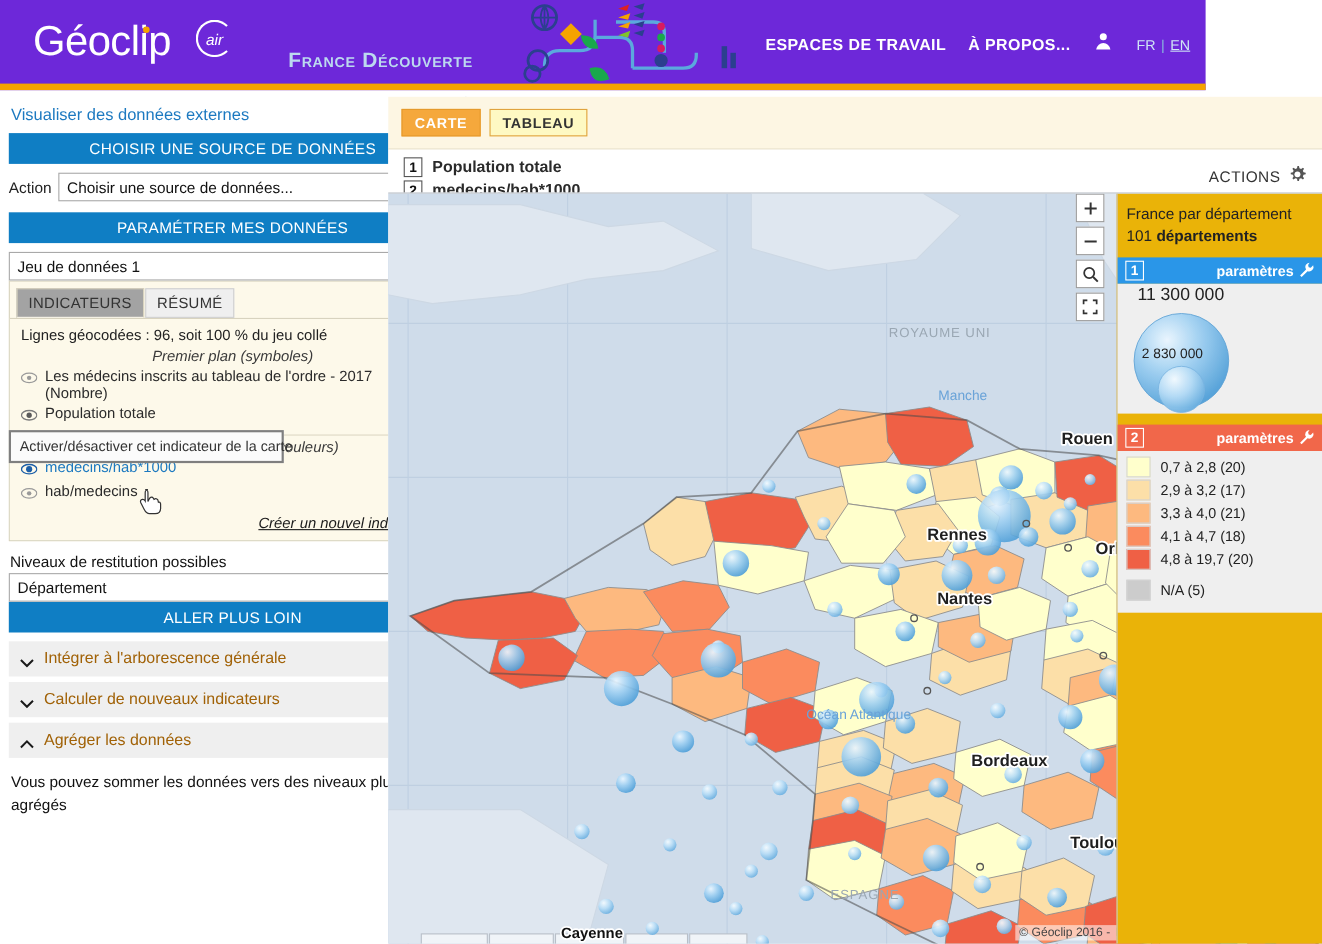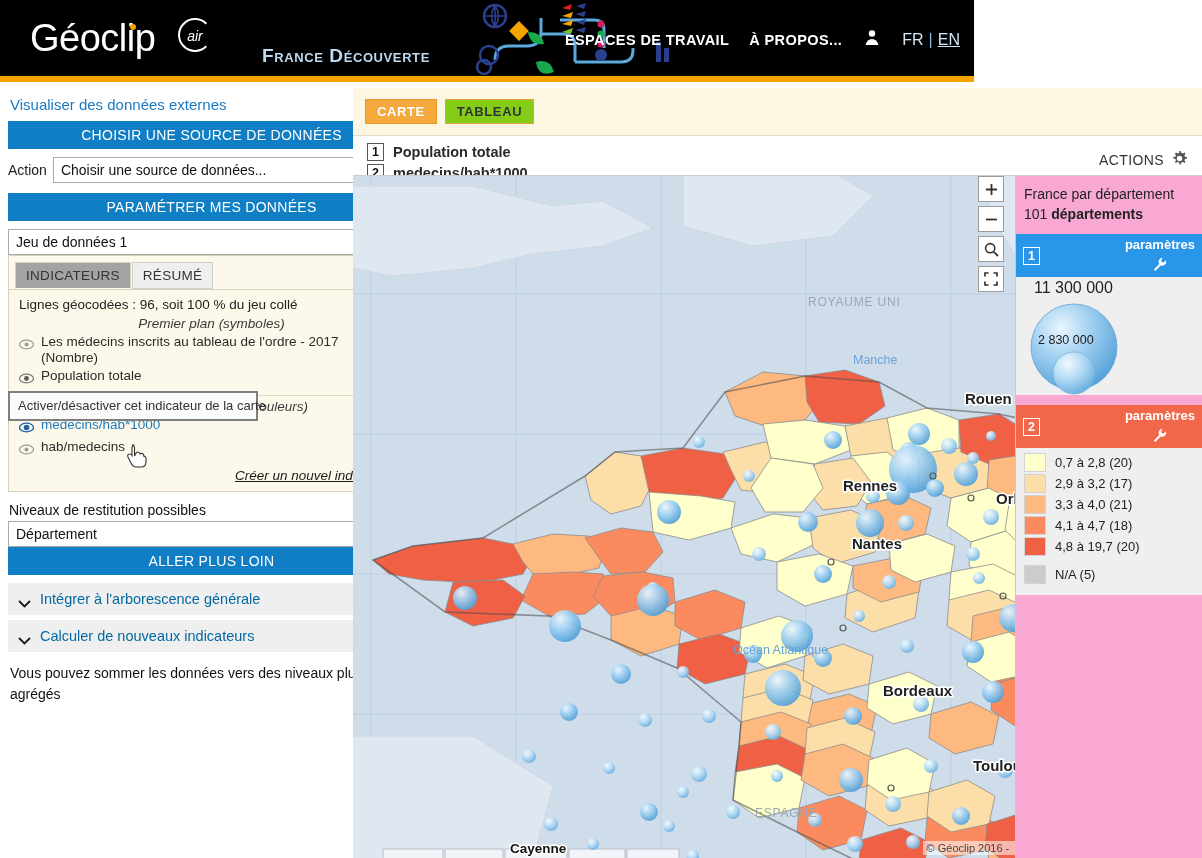--- a/index.html
+++ b/index.html
@@ -6,22 +6,22 @@
   * { box-sizing: border-box; margin: 0; padding: 0; }
   html, body {
     width: 1202px; height: 858px;
     font-family: "Liberation Sans", sans-serif;
     background: #ffffff; overflow: hidden;
   }
   .app { position: relative; width: 1202px; height: 858px; background:#fff; }
 
   
   .header {
-    position: absolute; left:0; top:0; width:974px; height:82px;
-    background:#000000; overflow:hidden;
+    position: absolute; left:0; top:0; width:1096px; height:82px;
+    background:#6d28d9; overflow:hidden;
   }
   .header-accent {
     position:absolute; left:0; bottom:0; width:1202px; height:6px; background:#f5a300;
   }
   .logo { position:absolute; left:30px; top:16px; color:#fff; }
   .logo-word {
     font-size:38px; font-weight:400; letter-spacing:-0.5px; line-height:44px;
     font-family:"Liberation Sans", sans-serif;
   }
   .logo-air {
@@ -41,21 +41,21 @@
   }
   .header-art { position:absolute; left:440px; top:0px; width:230px; height:76px; }
   .header-nav {
     position:absolute; right:14px; top:28px;
     display:flex; align-items:center; gap:20px; color:#fff;
   }
   .nav-link {
     font-size:14.5px; font-weight:bold; letter-spacing:0.4px; color:#fff;
     text-decoration:none; cursor:pointer; white-space:nowrap;
   }
-  .lang { font-size:16px; color:#cfe4f5; display:flex; gap:5px; align-items:center; }
+  .lang { font-size:13px; color:#cfe4f5; display:flex; gap:5px; align-items:center; }
   .lang .sep { color:#8ab9de; }
   .lang a { color:#cfe4f5; text-decoration:none; cursor:pointer; }
   .lang a.active { text-decoration:underline; }
 
   
   .sidebar {
     position:absolute; left:0; top:88px; width:424px; height:770px;
     background:#fff; border-right:1px solid #9fb8cc; padding:0 8px;
   }
   .sidebar-title {
@@ -107,21 +107,21 @@
   .pencil, .xbtn { cursor:pointer; }
   .xbtn { font-size:15px; color:#222; line-height:14px; }
   .create-link {
     text-align:right; font-size:13.5px; font-style:italic; color:#1a1a1a;
     text-decoration:underline; margin-top:8px; cursor:pointer;
   }
   .divider-line { border-top:1px solid #ded8c4; margin:6px 0 2px 0; }
 
   .field-label { font-size:14px; color:#111; margin:2px 0 3px 1px; }
   .accordion {
-    background:#efefef; font-size:14.5px; color:#0369a1; padding:8px 10px;
+    background:#efefef; font-size:14.5px; color:#a16207; padding:8px 10px;
     margin-bottom:5px; display:flex; align-items:center; gap:9px; cursor:pointer;
   }
   .chev { width:13px; height:9px; flex:none; }
   .agg-text { font-size:14px; color:#111; line-height:21px; padding:6px 2px; }
 
   
   .tooltip {
     position:absolute; left:8px; top:391px; width:250px; height:30px;
     background:#fbfbfb; border:2px solid #7f7f7f;
     font-size:13px; color:#333; line-height:26px; padding:0 8px;
@@ -133,21 +133,21 @@
   
   .main { position:absolute; left:353px; top:88px; width:849px; height:770px; background:#fff; }
   .maptabs {
     height:48px; background:#fdf6e3; border-bottom:1px solid #e3dcc6;
     display:flex; align-items:center; gap:8px; padding:0 12px;
   }
   .mtab {
     font-size:13px; font-weight:bold; letter-spacing:0.6px; padding:4px 11px; cursor:pointer;
   }
   .mtab.sel { background:#f5a83c; color:#fff; border:1px solid #e59a2c; }
-  .mtab.unsel { background:#84cc16; color:#333; border:1px solid #e0a33f; }
+  .mtab.unsel { background:#fef9c3; color:#333; border:1px solid #e0a33f; }
   .indbar { position:relative; height:56px; background:#fff; padding:7px 0 0 14px; }
   .indline { display:flex; align-items:center; gap:9px; margin-bottom:3px; }
   .numbox {
     width:17px; height:18px; border:1px solid #555; color:#111;
     font-size:12.5px; text-align:center; line-height:16px; flex:none; font-weight:bold;
   }
   .indtext { font-size:14.5px; font-weight:bold; color:#2a2a2a; }
   .actions {
     position:absolute; right:14px; top:14px; display:flex; align-items:center; gap:7px;
     font-size:14px; color:#333; letter-spacing:0.4px; cursor:pointer;
@@ -171,35 +171,35 @@
     position:absolute; right:4px; bottom:3px; font-size:11px; color:#444;
     background:rgba(255,255,255,0.55); padding:1px 4px; display:flex; align-items:center; gap:5px;
     z-index:22;
   }
   .attrib a { color:#444; }
   .scalebar { display:inline-block; width:78px; height:4px; border:1px solid #555; border-top:none; background:#555;}
 
   
   .legend {
     position:absolute; left:662px; top:0px; width:187px; height:683px;
-    background:#f9a8d4; border-left:1px solid #c8c8c8; padding:8px 0 0 0; z-index:25;
+    background:#eab308; border-left:1px solid #c8c8c8; padding:8px 0 0 0; z-index:25;
   }
   .leg-title { font-size:14px; color:#222; padding:0 8px; line-height:20px; }
   .leg-title b { font-weight:bold; }
   .leg-head {
     display:flex; align-items:center; justify-content:space-between;
     padding:3px 7px; margin-top:10px; color:#fff; cursor:pointer;
   }
   .leg-head.blue { background:#2a96e8; }
   .leg-head.orange { background:#f1674a; }
   .leg-num {
     width:17px; height:18px; border:1px solid #fff; text-align:center;
     font-size:12.5px; line-height:16px; font-weight:bold;
   }
-  .leg-params { font-size:13px; font-weight:bold; display:flex; align-items:center; gap:5px;flex-direction:column; }
+  .leg-params { font-size:13px; font-weight:bold; display:flex; align-items:center; gap:5px; }
   .leg-body { background:#efefef; padding:4px 0 10px 0; }
   .leg-symbols { position:relative; height:118px; }
   .leg-val-top { position:absolute; left:18px; top:2px; font-size:16px; color:#222; }
   .leg-val-mid { position:absolute; left:22px; top:56px; font-size:12.5px; color:#222; z-index:3; }
   .leg-cls { display:flex; align-items:center; gap:9px; padding:1px 0 1px 8px; }
   .swatch { width:22px; height:19px; border:1px solid #d3d3d3; flex:none; }
   .leg-lbl { font-size:13px; color:#222; }
   .leg-na { margin-top:7px; }
 </style>
 </head>
@@ -383,20 +383,28 @@
       </span>
       <span>Intégrer à l'arborescence générale</span>
     </div>
     <div class="accordion">
       <span class="chev">
         <svg width="13" height="9" viewBox="0 0 13 9">
             <path d="M1 2 L6.5 7.5 L12 2" fill="none" stroke="#1a1a1a" stroke-width="1.8"></path>
           </svg>
       </span>
       <span>Calculer de nouveaux indicateurs</span>
+    </div>
+    <div class="accordion">
+      <span class="chev">
+        <svg width="13" height="9" viewBox="0 0 13 9">
+            <path d="M1 7.5 L6.5 2 L12 7.5" fill="none" stroke="#1a1a1a" stroke-width="1.8"></path>
+          </svg>
+      </span>
+      <span>Agréger les données</span>
     </div>
 
     <div class="agg-text">Vous pouvez sommer les données vers des niveaux plus agrégés</div>
   </div>
 
   <div class="tooltip">Activer/désactiver cet indicateur de la carte</div>
   <div class="hand-cursor">
     <svg width="22" height="26" viewBox="0 0 22 26">
       <path d="M6 2 q2.5 0 2.5 3 v8 l1.5 -3 q2 -2 3.5 0 l0.5 1 q2 -1.5 3.5 0.5 l0.5 2 q1.5 -0.5 2 1.5 v4 q0 5 -5 5 h-5 q-3 0 -5 -4 l-3 -6 q-1 -2.5 1.5 -3 q1.5 -0.2 2.5 1.5 V5 q0 -3 2.5 -3z" fill="#fff" stroke="#333" stroke-width="1.1"></path>
     </svg>

